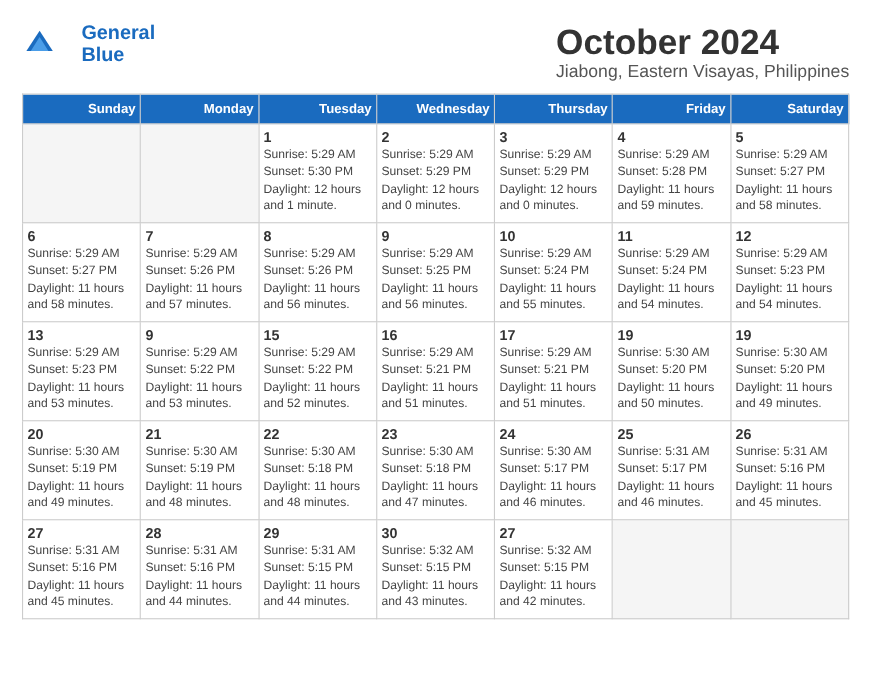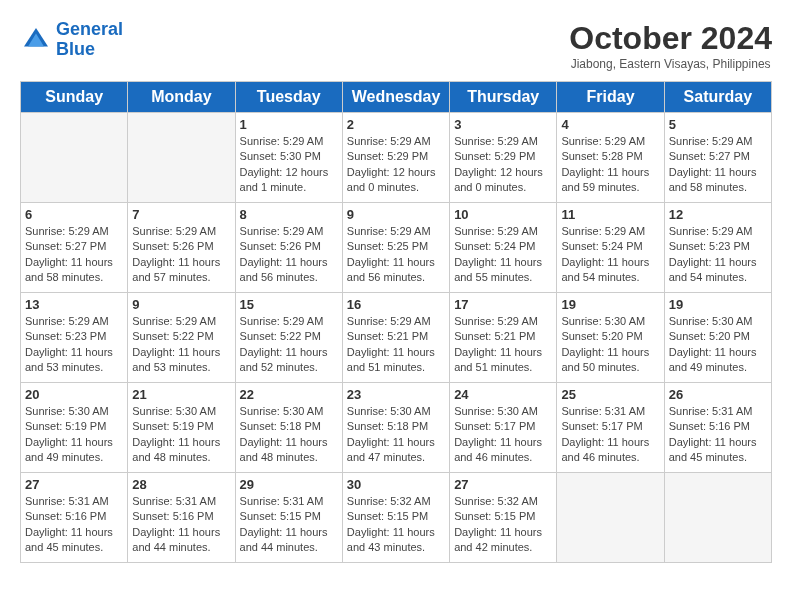--- a/index.html
+++ b/index.html
@@ -12,59 +12,59 @@
     }
     .header {
       display: flex;
       justify-content: space-between;
       align-items: flex-start;
       margin-bottom: 10px;
     }
     .logo {
       display: flex;
       align-items: center;
-      gap: 4px;
+      gap: 22px;
     }
     .logo-text {
       font-size: 18px;
       font-weight: bold;
       color: #333;
       line-height: 1.1;
     }
     .logo-text span {
       color: #1a6bbf;
     }
     .logo-icon {
       width: 32px;
       height: 32px;
     }
     .title-area {
-      text-align: center;
+      text-align: left;
     }
     .month-title {
       font-size: 32px;
       font-weight: bold;
       color: #333;
     }
     .subtitle {
-      font-size: 12px;
+      font-size: 16px;
       color: #555;
     }
     table {
       width: 100%;
       border-collapse: collapse;
       table-layout: fixed;
     }
     th {
       background-color: #1a6bbf;
       color: #fff;
-      font-size: 16px;
+      font-size: 12px;
       font-weight: bold;
       padding: 6px 4px;
-      text-align: center;
+      text-align: right;
       border: 1px solid #ccc;
     }
     td {
       border: 1px solid #ccc;
       vertical-align: top;
       padding: 4px;
       font-size: 10px;
       color: #333;
       height: 90px;
       background: #fff;

